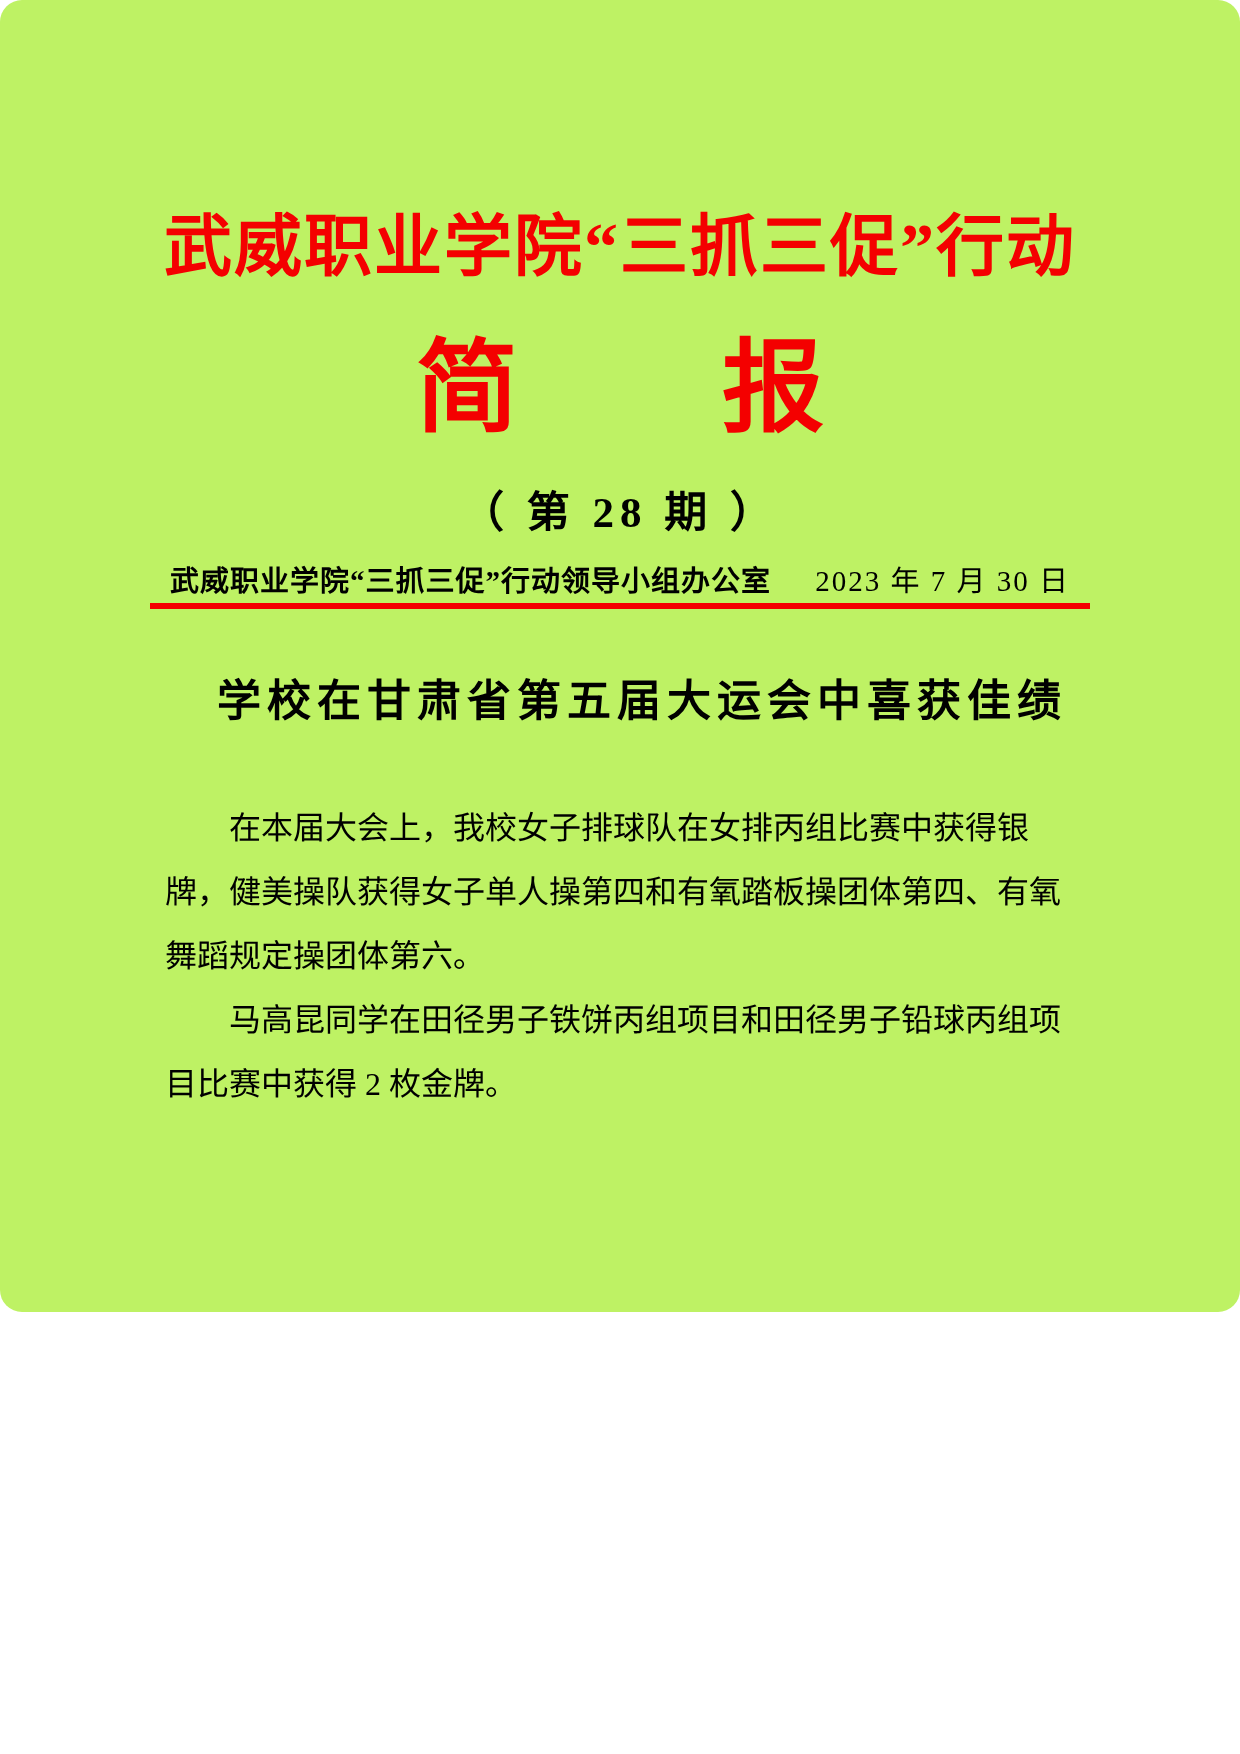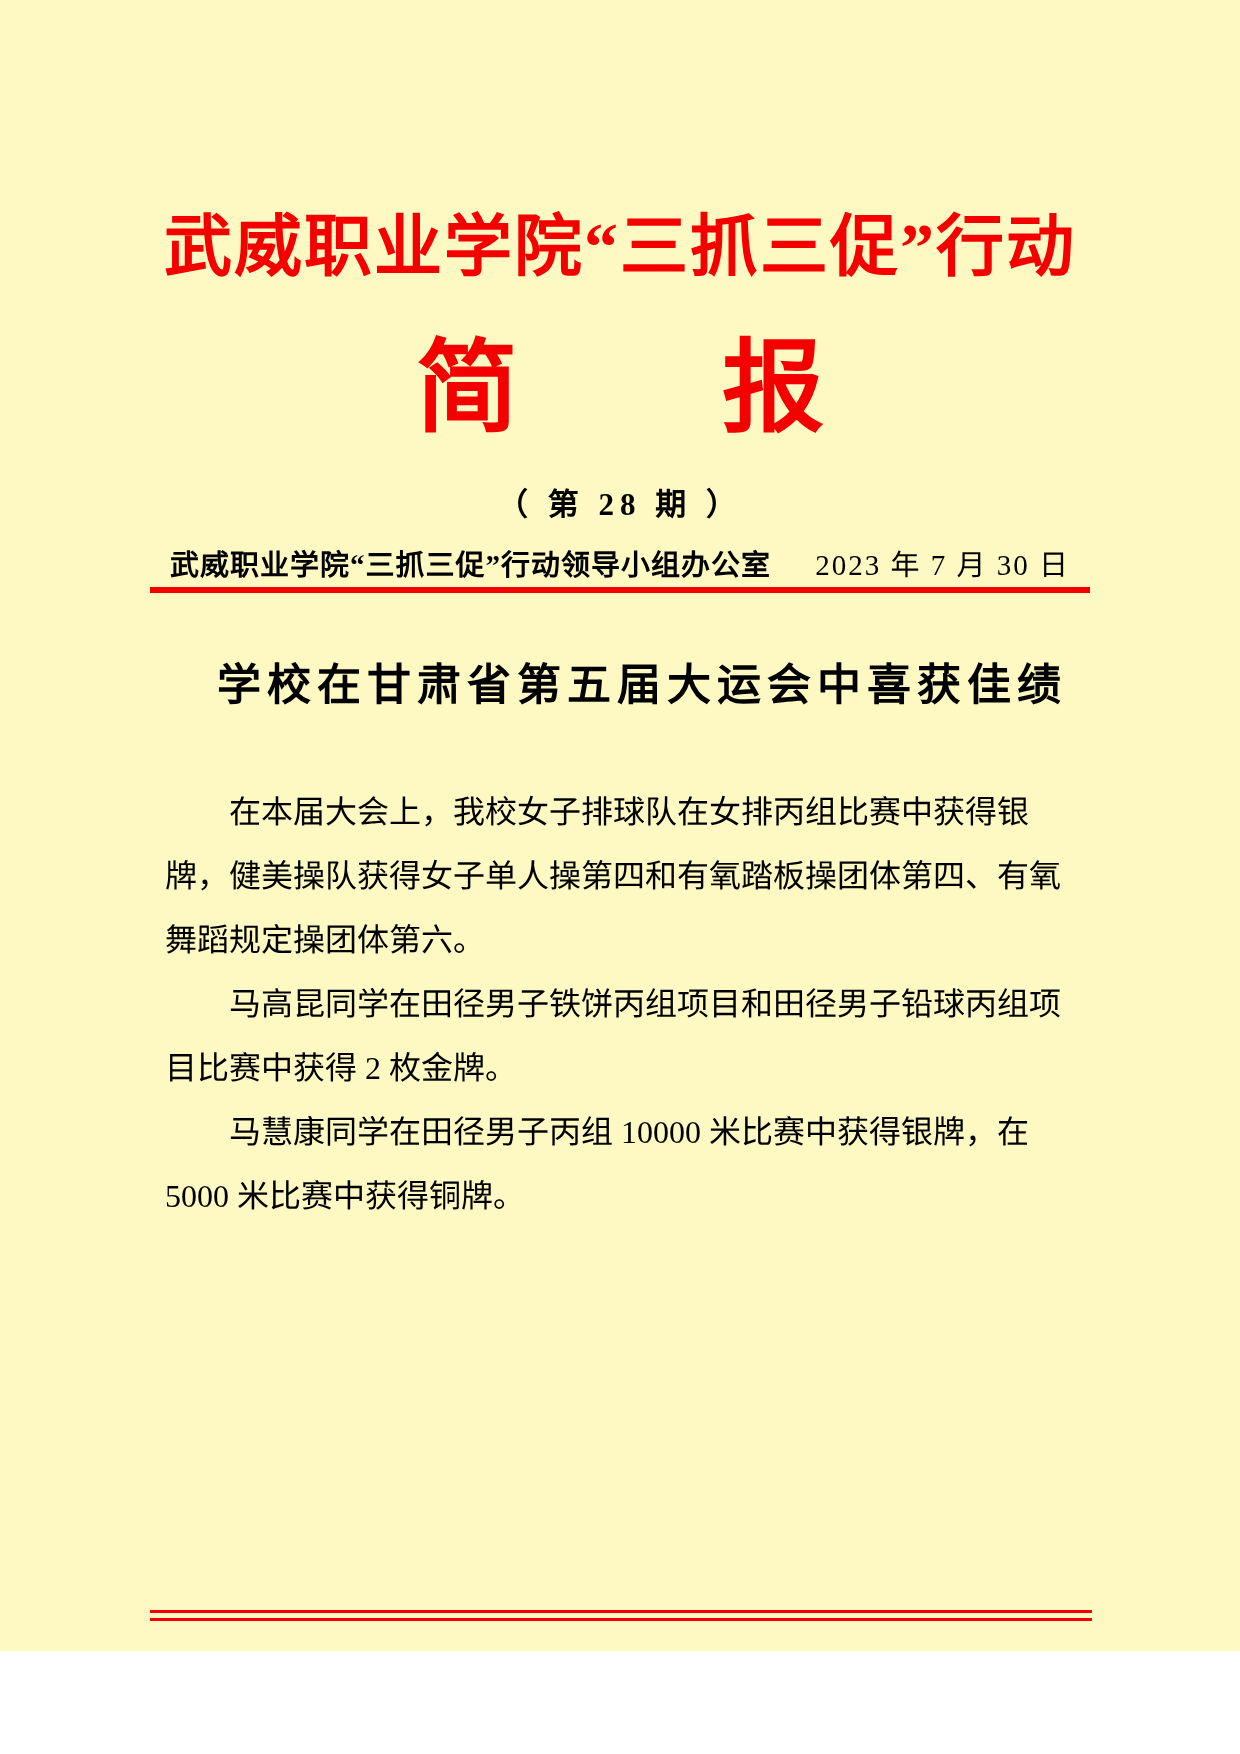--- a/index.html
+++ b/index.html
@@ -1,26 +1,27 @@
 <!DOCTYPE html>
 <html lang="zh-CN" style="--accent: #f40000; --ink: #000000;"><head>
 <meta charset="utf-8">
 <style>
   :root { --accent: #f40000; --ink: #000000; }
   * { margin: 0; padding: 0; box-sizing: border-box; }
   html, body { background: #ffffff; }
   .page {
     position: relative;
     width: 1240px;
-    height: 1651px;
+    height: 1312px;
     margin: 0 auto;
-    background: #fef9c3;
+    background: #bef264;
     color: var(--ink);
     font-family: "Liberation Serif", "DejaVu Serif", serif;
     overflow: hidden;
+    border-radius: 22px;
   }
   
   .masthead { text-align: center; }
   .title-line1 {
     margin-top: 207px;
     color: var(--accent);
     font-size: 68px;
     font-weight: bold;
     line-height: 1.2;
     letter-spacing: 2px;
@@ -29,21 +30,21 @@
   .title-line2 {
     margin-top: 36px;
     color: var(--accent);
     font-size: 102px;
     font-weight: bold;
     line-height: 1.25;
     white-space: pre;
   }
   .issue-number {
     margin-top: 33px;
-    font-size: 31px;
+    font-size: 43px;
     font-weight: bold;
     letter-spacing: 6px;
     line-height: 1.3;
   }
   .meta-row {
     width: 940px;
     margin: 22px auto 0;
     padding: 0 20px;
     display: flex;
     justify-content: space-between;
@@ -105,21 +106,20 @@
       <span class="issue-date">2023 年 7 月 30 日</span>
     </div>
     <div class="header-rule"></div>
   </header>
 
   <article>
     <h1 class="article-title">学校在甘肃省第五届大运会中喜获佳绩</h1>
     <div class="article-body">
       <p>在本届大会上，我校女子排球队在女排丙组比赛中获得银牌，健美操队获得女子单人操第四和有氧踏板操团体第四、有氧舞蹈规定操团体第六。</p>
       <p>马高昆同学在田径男子铁饼丙组项目和田径男子铅球丙组项目比赛中获得 2 枚金牌。</p>
-      <p>马慧康同学在田径男子丙组 10000 米比赛中获得银牌，在 5000 米比赛中获得铜牌。</p>
     </div>
   </article>
 
   <div class="footer-rules">
     <div class="footer-rule-top"></div>
     <div class="footer-rule-bottom"></div>
   </div>
 
 </div>
 

